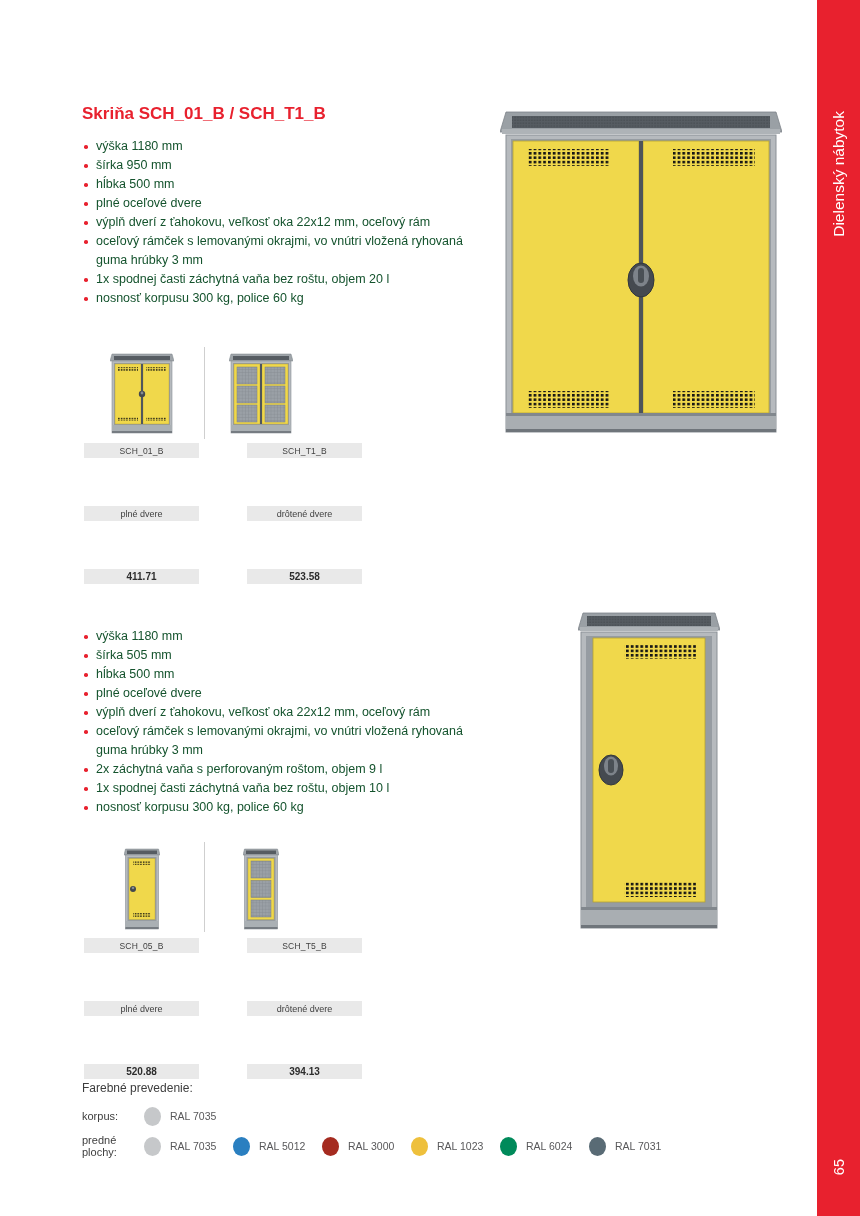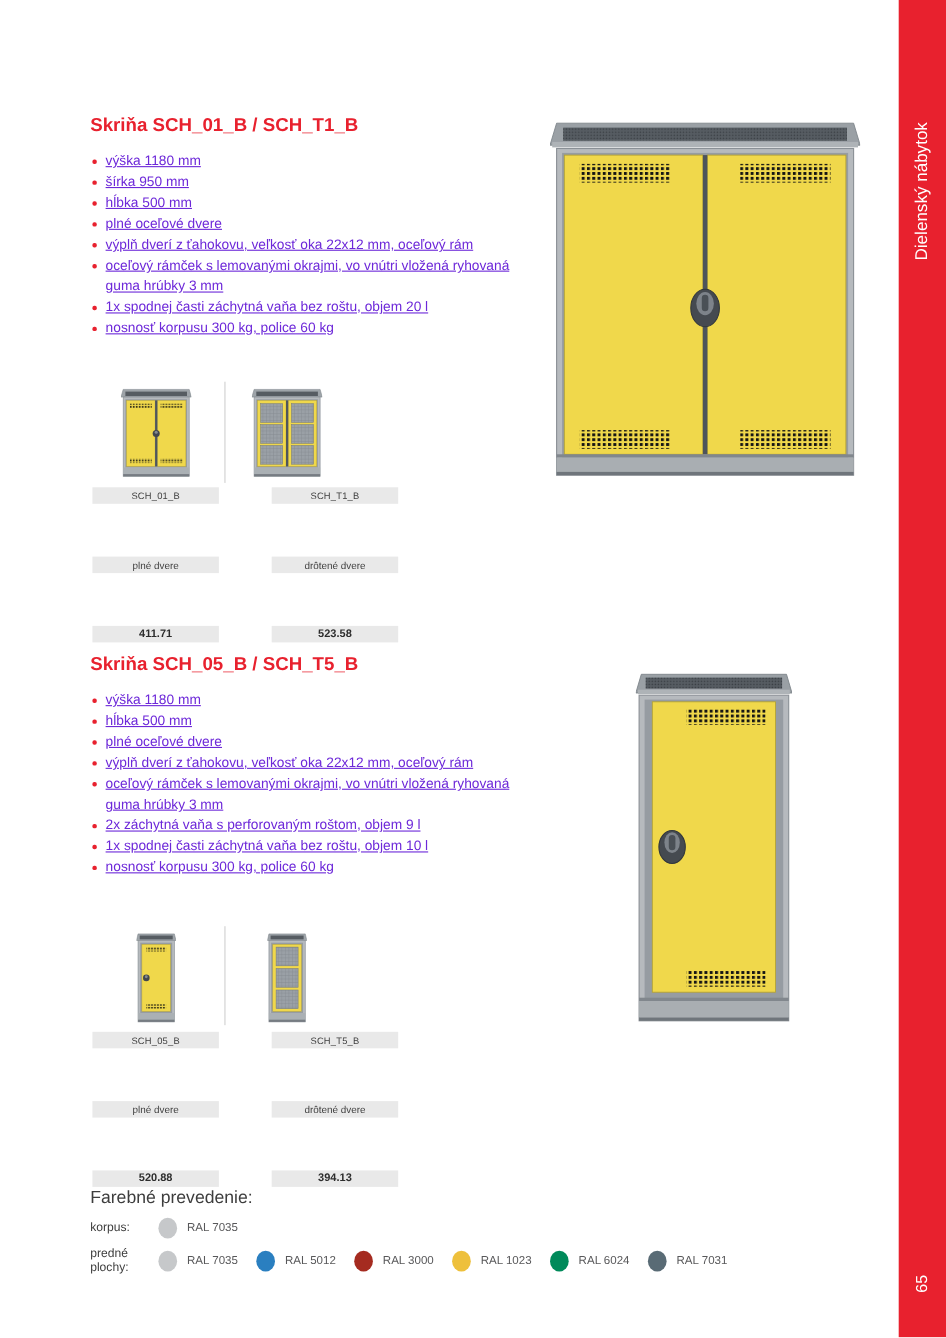--- a/index.html
+++ b/index.html
@@ -14,35 +14,35 @@
   .v-flex { position:absolute; width:43px; display:flex; align-items:center; justify-content:center; }
   .v-text { writing-mode:vertical-rl; transform:rotate(180deg); white-space:nowrap; color:#ffffff; }
   .sidebar-label-box { left:817px; top:88px; height:172px; }
   .sidebar-label-box .v-text { font-size:15.5px; }
   .page-num-box { left:817px; top:1138px; height:58px; }
   .page-num-box .v-text { font-size:14.5px; }
 
   
   .sec-title { position:absolute; left:82px; width:430px; font-size:17px; font-weight:bold; color:#e8212e; }
   .specs { position:absolute; left:82px; width:404px; list-style:none; }
-  .specs li { position:relative; padding-left:14px; font-size:12.5px; line-height:19px; color:#6d28d9;text-decoration:underline; }
+  .specs li { position:relative; padding-left:14px; font-size:12.5px; line-height:19px; color:#14532d; }
   .specs li::before { content:""; position:absolute; left:2px; top:8px; width:3.5px; height:3.5px; border-radius:50%; background:#e8212e; }
 
   
   .figrow { position:absolute; left:84px; display:grid; grid-template-columns:115px 115px; column-gap:4px; }
   .figcell { height:94px; display:flex; justify-content:center; align-items:flex-start; padding-top:6px; }
   .fig-divider { position:absolute; width:1px; background:#cfcfcf; }
   .vtable { position:absolute; left:84px; display:grid; grid-template-columns:115px 115px; column-gap:4px; row-gap:2px; grid-auto-rows:15px;gap:48px; }
   .cell { background:#e9e9e9; display:flex; align-items:center; justify-content:center; color:#3f3f3f; }
   .cell.model { font-size:8.5px; letter-spacing:0.2px; }
   .cell.type  { font-size:9px; }
   .cell.price { font-size:10px; font-weight:bold; color:#2d2d2d; }
 
   
-  .legend-heading { position:absolute; left:82px; font-size:16px; color:#3d3d3d; }
+  .legend-heading { position:absolute; left:82px; font-size:12px; color:#3d3d3d; }
   .legend-row { position:absolute; left:82px; display:flex; align-items:center; height:22px; }
   .legend-label { width:62px; font-size:11px; color:#3d3d3d; }
   .swatch-group { display:flex; align-items:center; width:89px; }
   .swatch { width:17px; height:19px; border-radius:50%; margin-right:9px; flex:0 0 auto; }
   .swatch-name { font-size:10.5px; color:#58585a; white-space:nowrap; }
 
   
   .footer { position:absolute; left:0; right:73px; top:1178px; text-align:right; font-size:13.5px; color:#4b4e50; }
 
   .abs { position:absolute; }
@@ -158,24 +158,24 @@
     <rect x="27" y="283" width="82" height="17" fill="url(#perfL)"></rect>
     <rect x="173" y="283" width="82" height="17" fill="url(#perfL)"></rect>
     <ellipse cx="141" cy="172" rx="13" ry="17" fill="#454a50" stroke="#33383d" stroke-width="1"></ellipse>
     <ellipse cx="141" cy="168" rx="8" ry="10.5" fill="#7d838a"></ellipse>
     <rect x="138" y="160" width="6" height="15" rx="3" fill="#4a5056"></rect>
     <rect x="6" y="305" width="270" height="3" fill="#81878d"></rect>
     <rect x="6" y="308" width="270" height="16" fill="#a9aeb2"></rect>
     <rect x="6" y="321" width="270" height="3" fill="#6f757b"></rect>
   </svg>
 
-  <h2 class="sec-title" style="top:594px">Skriňa SCH_05_B / SCH_T5_B</h2>
 
   <ul class="specs" style="top:627px">
     <li>výška 1180 mm</li>
+    <li>šírka 505 mm</li>
     <li>hĺbka 500 mm</li>
     <li>plné oceľové dvere</li>
     <li>výplň dverí z ťahokovu, veľkosť oka 22x12 mm, oceľový rám</li>
     <li>oceľový rámček s lemovanými okrajmi, vo vnútri vložená ryhovaná guma hrúbky 3 mm</li>
     <li>2x záchytná vaňa s perforovaným roštom, objem 9 l</li>
     <li>1x spodnej časti záchytná vaňa bez roštu, objem 10 l</li>
     <li>nosnosť korpusu 300 kg, police 60 kg</li>
   </ul>
 
   <div class="figrow" style="top:842px">

